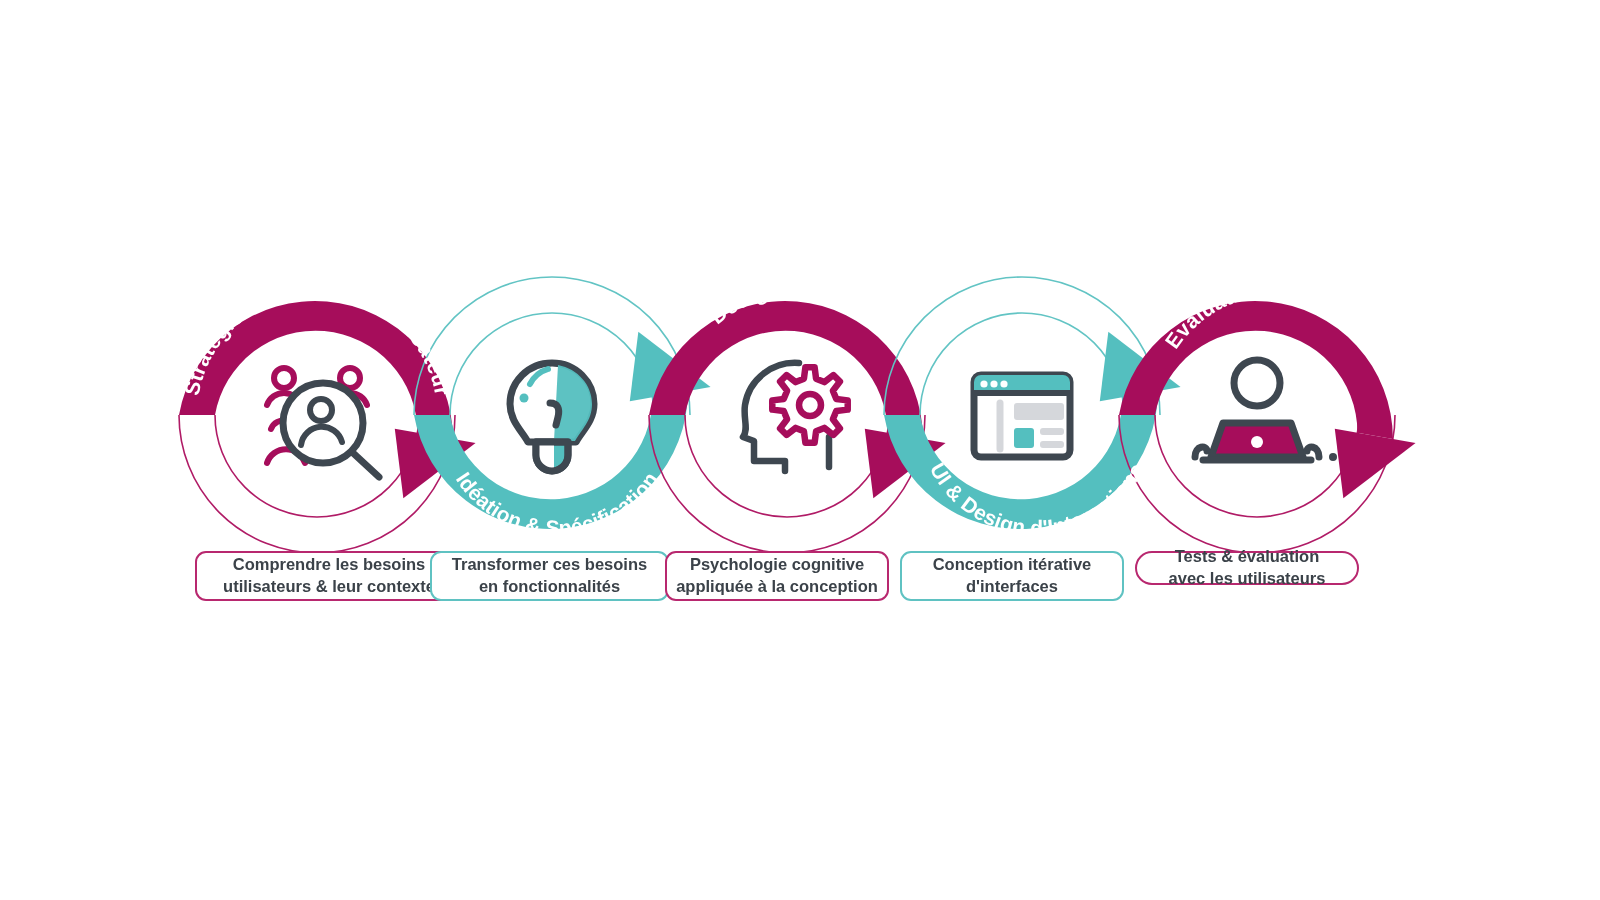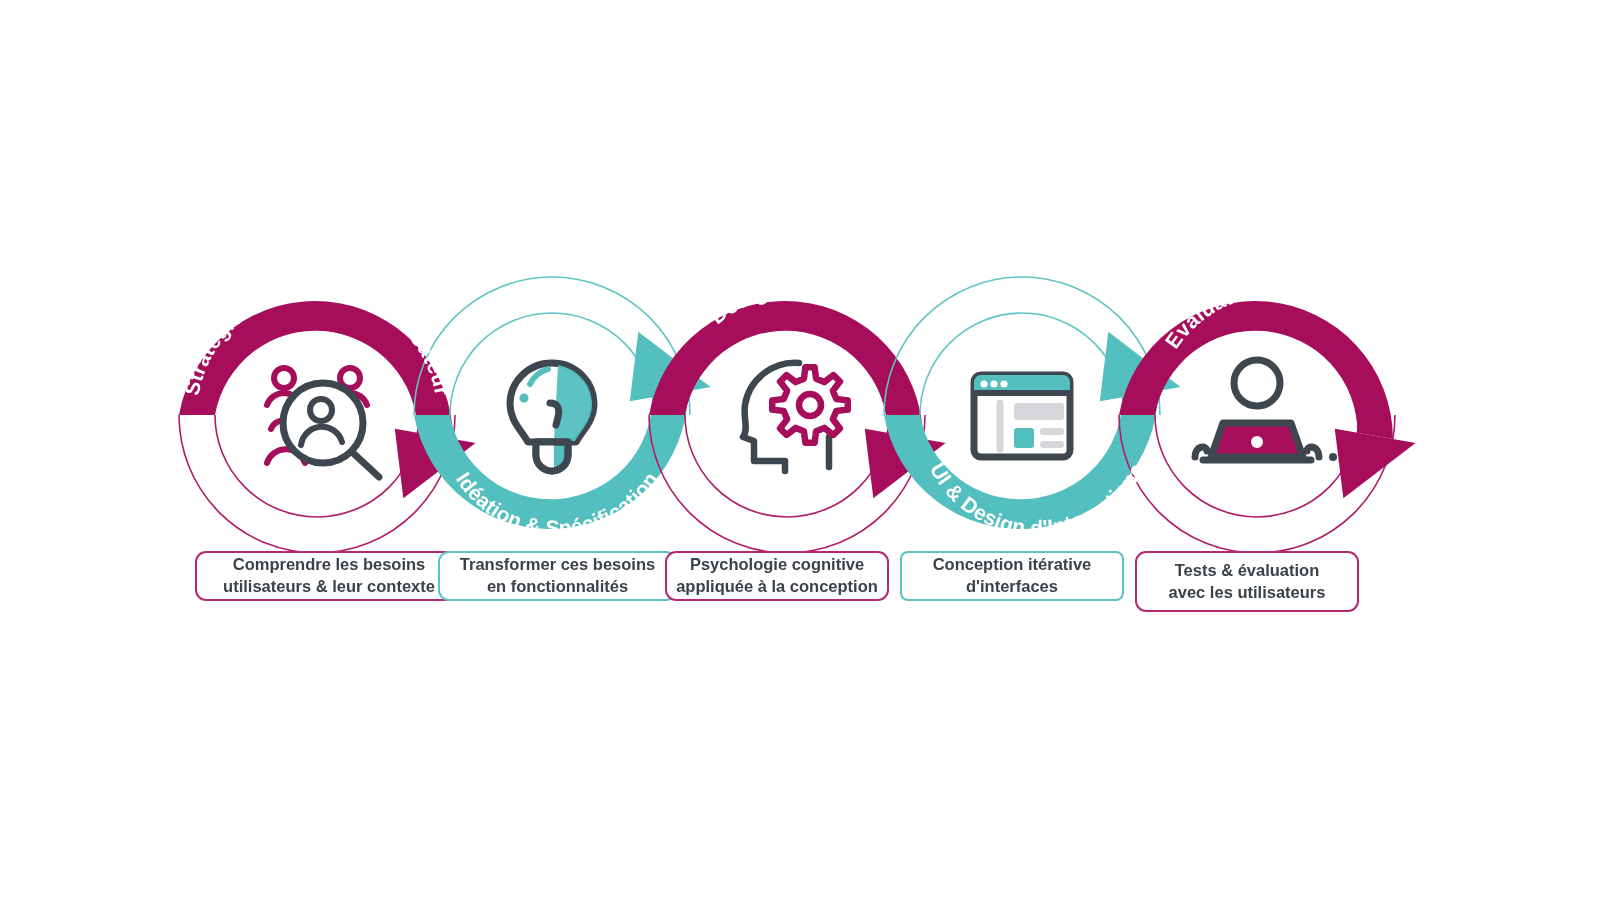--- a/index.html
+++ b/index.html
@@ -191,30 +191,30 @@
         <text class="arc-label"><textPath href="#tp-3" startOffset="50%" text-anchor="middle">Design Persuasif</textPath></text>
         <text class="arc-label"><textPath href="#tp-4" startOffset="50%" text-anchor="middle">UI &amp; Design d'Interactions</textPath></text>
         <text class="arc-label"><textPath href="#tp-5" startOffset="50%" text-anchor="middle">Evaluation UX &amp; Impact</textPath></text>
       </g>
   </svg>
 
   <div class="caption-box" style="left: 195px; top: 551px; width: 268px; height: 50px; border-color: rgb(184, 40, 111);">
     <span class="caption-text">Comprendre les besoins
 utilisateurs &amp; leur contexte</span>
   </div>
-  <div class="caption-box" style="left: 430px; top: 551px; width: 239px; height: 50px; border-color: rgb(95, 194, 194); margin-left: 8px;">
+  <div class="caption-box" style="left: 430px; top: 551px; width: 239px; height: 50px; border-color: rgb(95, 194, 194);">
     <span class="caption-text">Transformer ces besoins
 en fonctionnalités</span>
   </div>
   <div class="caption-box" style="left: 665px; top: 551px; width: 224px; height: 50px; border-color: rgb(184, 40, 111);">
     <span class="caption-text">Psychologie cognitive
 appliquée à la conception</span>
   </div>
-  <div class="caption-box" style="left: 900px; top: 551px; width: 224px; height: 50px; border-color: rgb(95, 194, 194); border-radius: 8px;">
+  <div class="caption-box" style="left: 900px; top: 551px; width: 224px; height: 50px; border-color: rgb(95, 194, 194);">
     <span class="caption-text">Conception itérative
 d'interfaces</span>
   </div>
-  <div class="caption-box" style="left: 1135px; top: 551px; width: 224px; height: 61px; border-color: rgb(184, 40, 111);">
+  <div class="caption-box" style="left: 1135px; top: 551px; width: 224px; height: 34px; border-color: rgb(184, 40, 111); border-radius: 25px;">
     <span class="caption-text">Tests &amp; évaluation
 avec les utilisateurs</span>
   </div>
 
 </div>
 
 </body></html>

